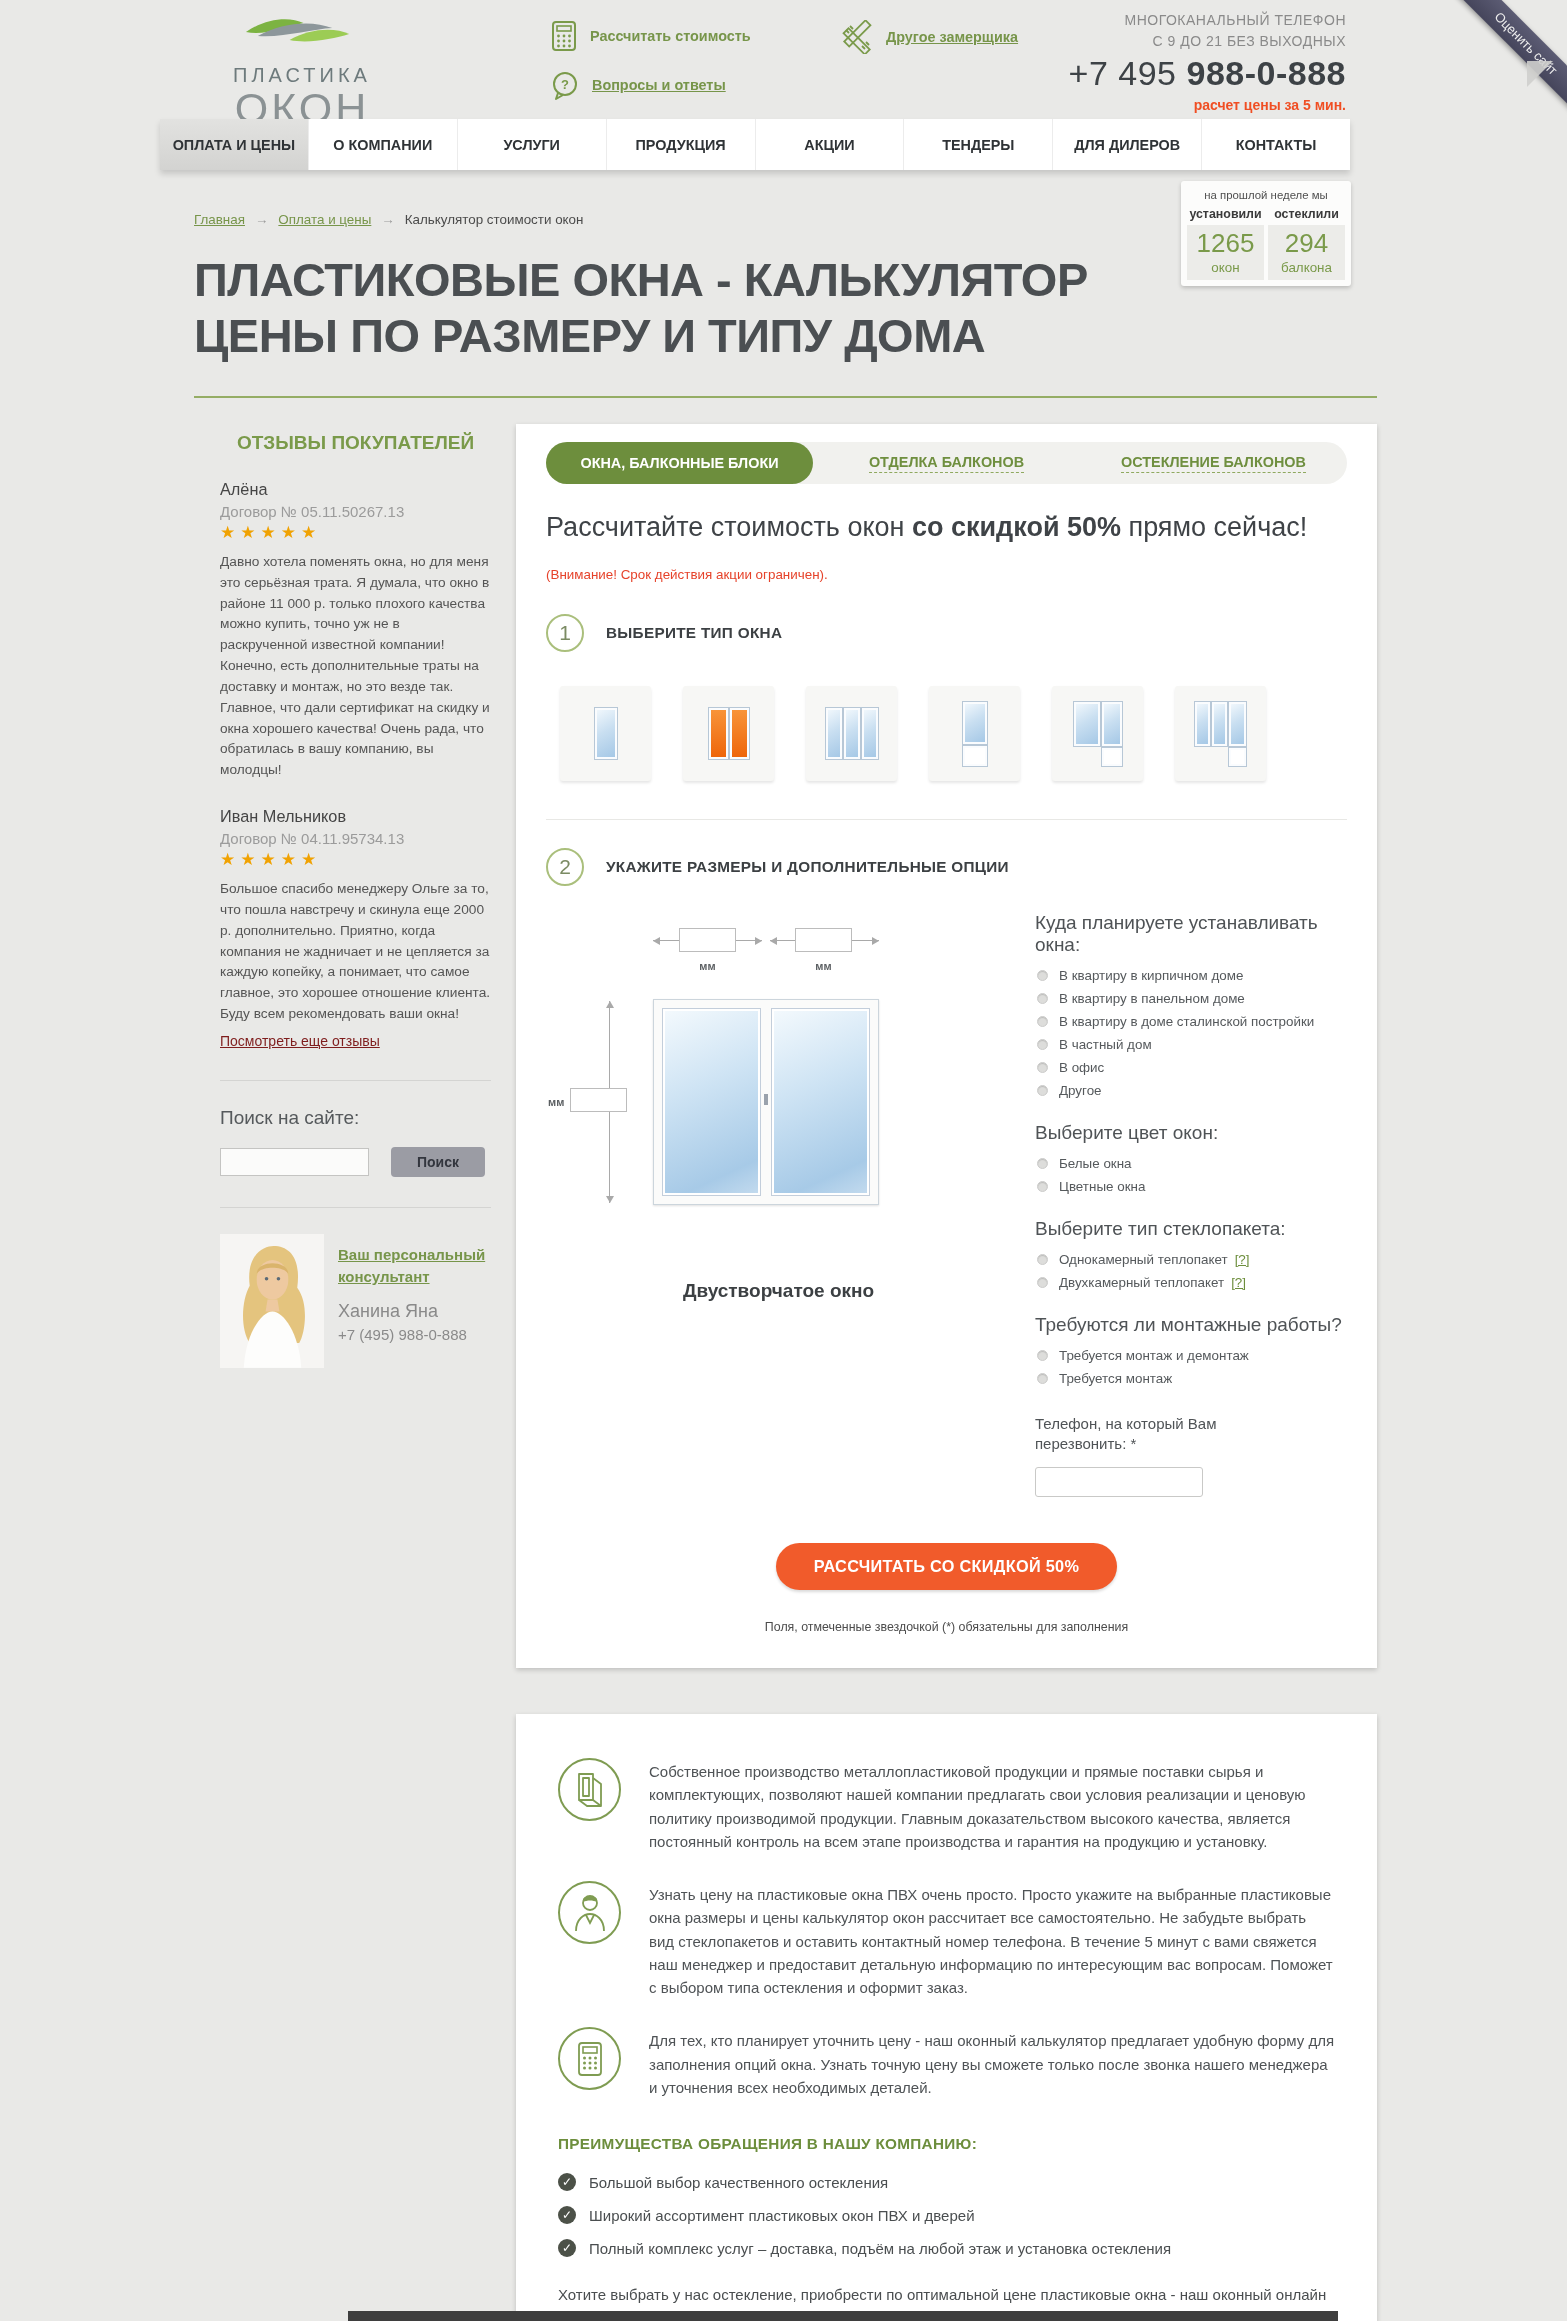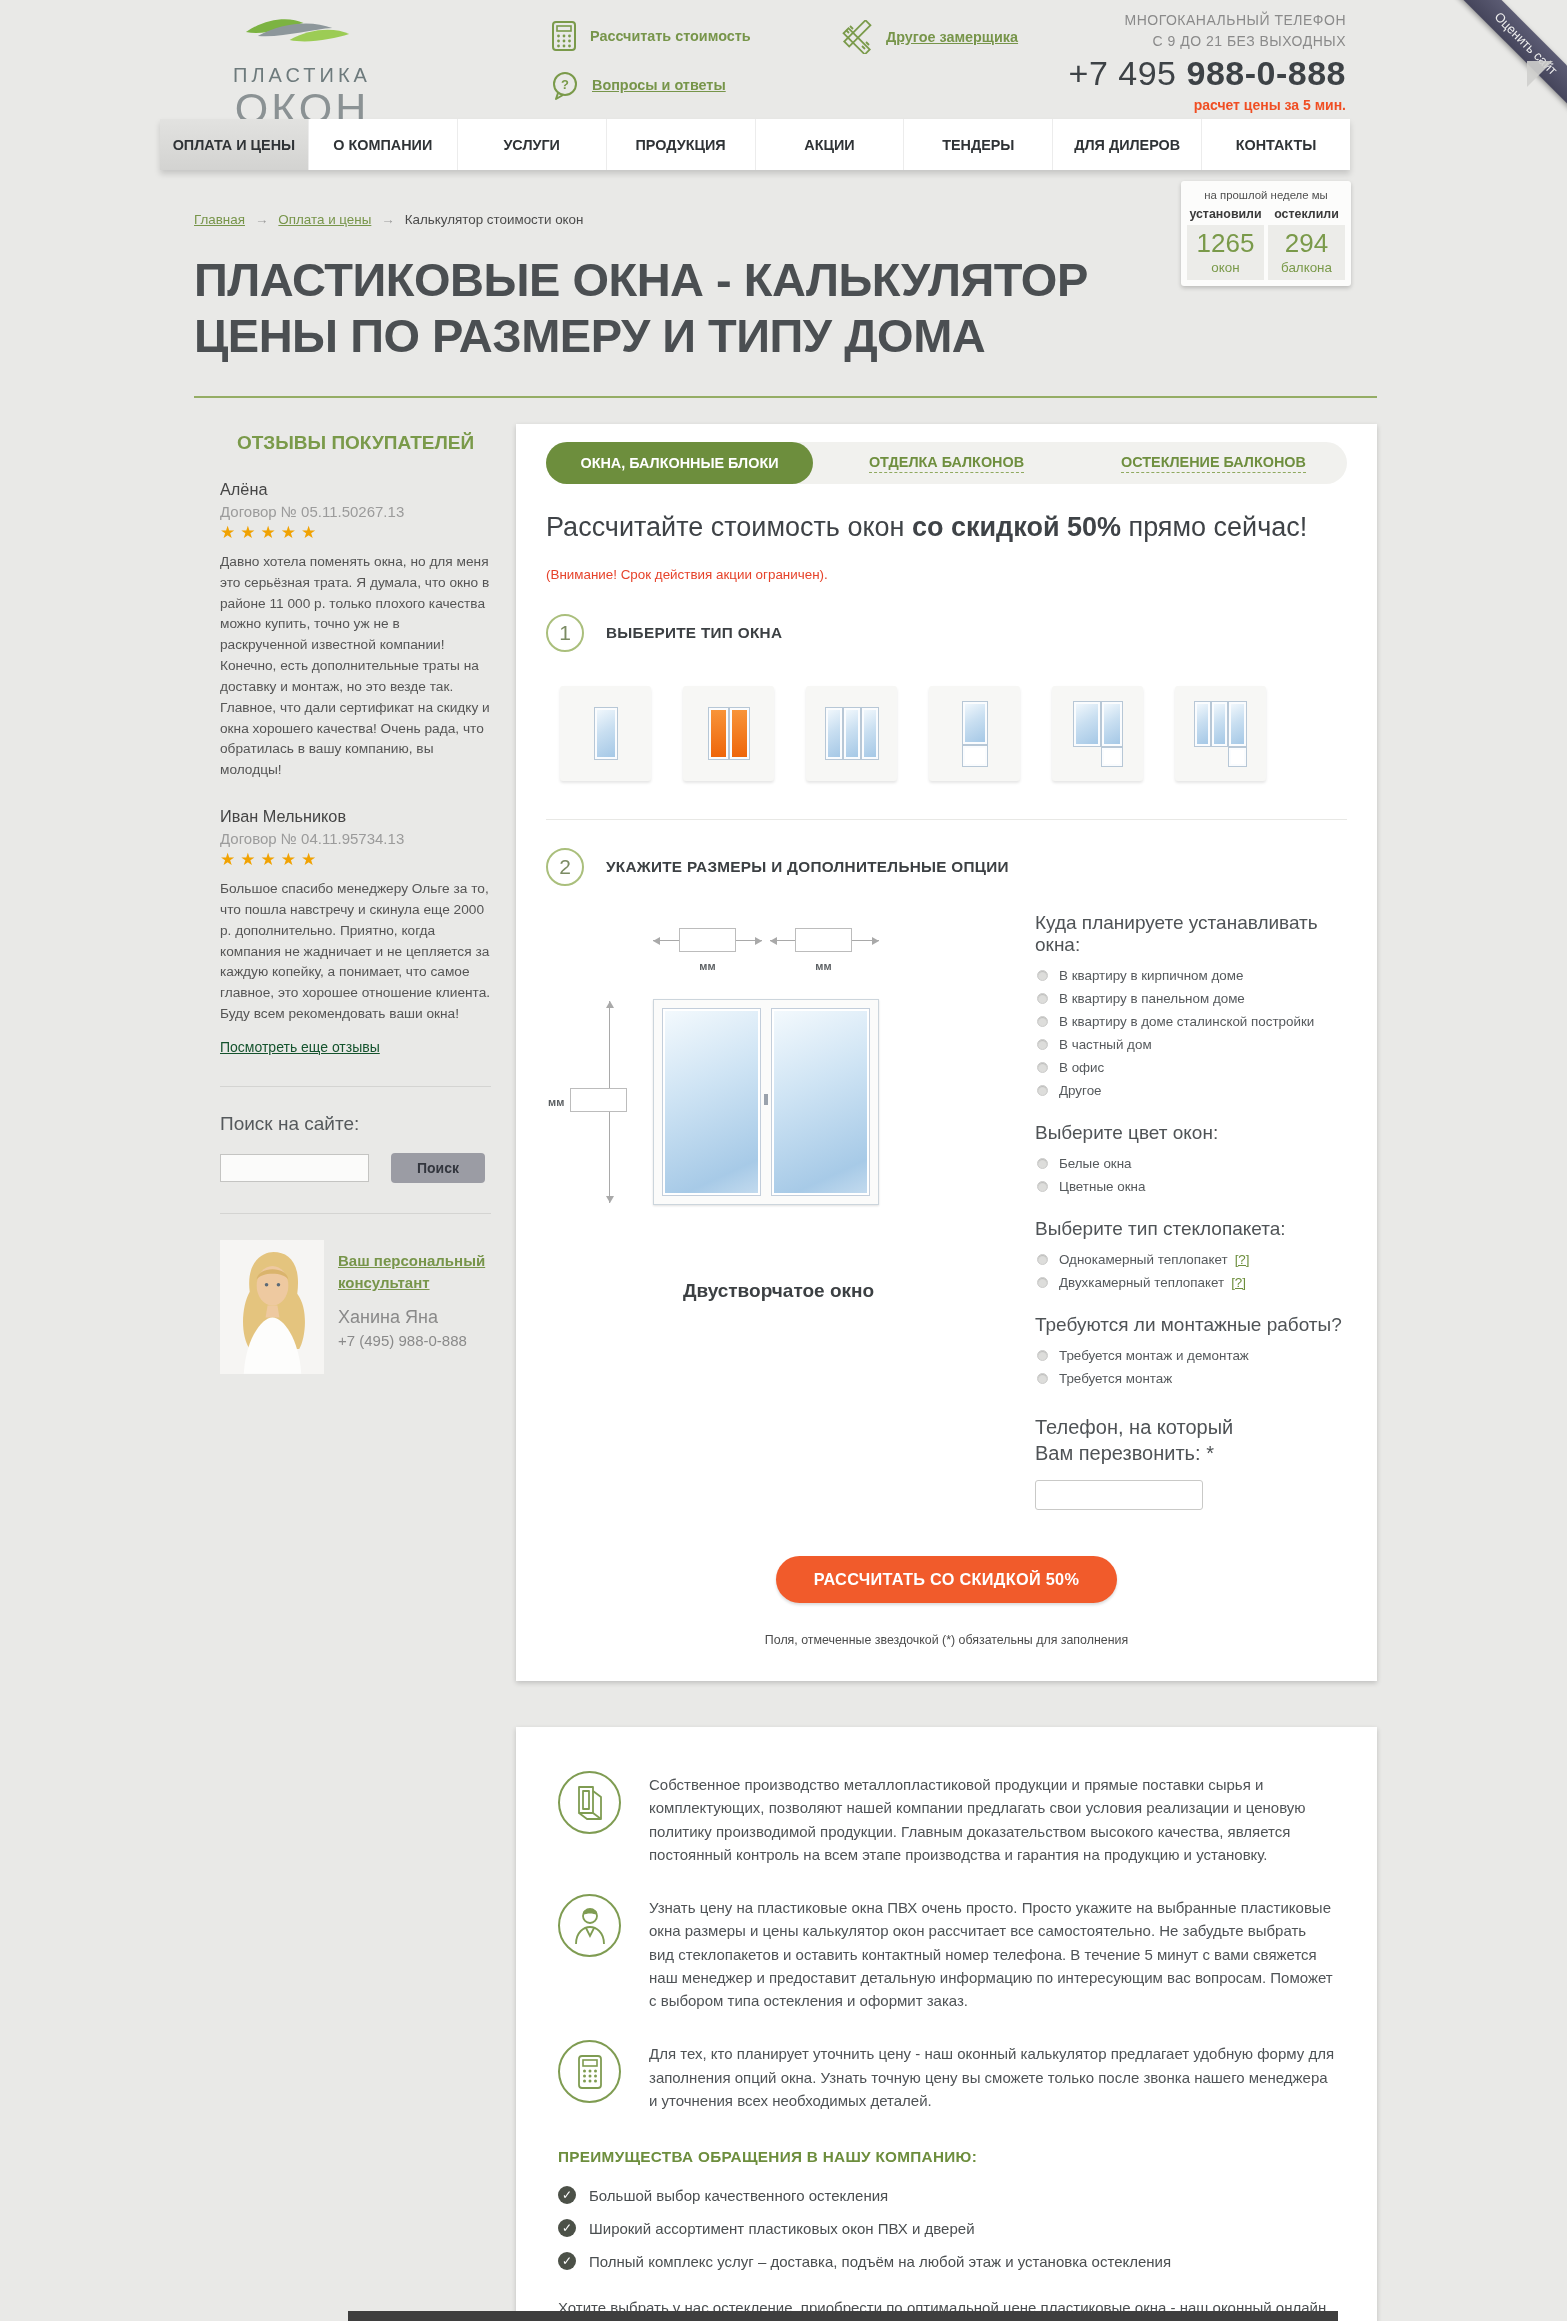--- a/index.html
+++ b/index.html
@@ -67,21 +67,21 @@
   .sidebar { width:297px; padding-left:26px; flex-shrink:0; }
   .main-col { width:861px; margin-left:25px; }
 
   
   .reviews-title { color:#7a9a4a; font-size:19px; font-weight:bold; text-align:center; margin:8px 0 26px; }
   .review-name { font-size:16.3px; color:#454545; }
   .review-contract { font-size:15px; color:#9b9b9b; margin:4px 0 2px; }
   .review-stars { color:#f0a202; font-size:17px; letter-spacing:5px; }
   .review-text { font-size:13.7px; color:#555; line-height:1.52; margin-top:9px; }
   .review + .review { margin-top:26px; }
-  .more-link { display:inline-block; color:#14532d; font-size:14px; text-decoration:underline; margin-top:14px; cursor:pointer; }
+  .more-link { display:inline-block; color:#7f1d1d; font-size:14px; text-decoration:underline; margin-top:8px; cursor:pointer; }
   .side-div { border-top:1px solid #d4d4d2; margin:30px 0 26px; }
   .search-label { font-size:19px; color:#55595c; margin-bottom:18px; }
   .search-row { display:flex; align-items:center; }
   .search-input { width:149px; height:28px; border:1px solid #c4c4c2; background:#fbfbfa; padding:0 6px; font-size:13px; }
   .search-btn { width:94px; height:30px; margin-left:22px; background:#9b9ca4; border:none; border-radius:4px;
                 color:#33363e; font-weight:bold; font-size:14px; cursor:pointer; }
   .consult { display:flex; margin-top:4px; }
   .consult-photo { width:104px; height:134px; background:#f6f5f3; flex-shrink:0; overflow:hidden; }
   .consult-info { margin-left:14px; padding-top:10px; }
   .consult-link { color:#77954a; font-weight:bold; font-size:15px; text-decoration:underline; line-height:1.5; cursor:pointer; }
@@ -137,21 +137,21 @@
   .diag-caption { position:absolute; left:0; top:368px; width:100%; text-align:center;
                   font-weight:bold; font-size:19px; color:#3c4043; }
 
   .options { flex:1; margin-left:24px; }
   .opt-title { font-size:19px; color:#4f5356; font-weight:normal; margin:24px 0 12px; }
   .opt-title:first-child { margin-top:0; }
   .opt-item { display:flex; align-items:flex-start; margin:8px 0; font-size:13.4px; color:#55595c; cursor:pointer; }
   .radio { width:11px; height:11px; border-radius:50%; background:#dddddb; border:1px solid #cccccb;
            box-shadow:inset 0 1px 1px rgba(0,0,0,.15); margin:2px 11px 0 2px; flex-shrink:0; }
   .help { color:#6d8e3d; text-decoration:underline; margin-left:7px; cursor:pointer; }
-  .phone-label { font-size:20px; color:#4f5356; margin-top:28px; line-height:1.3; width:238px; }
+  .phone-label { font-size:15px; color:#4f5356; margin-top:28px; line-height:1.3; width:238px; }
   .phone-input { display:block; width:168px; height:30px; border:1px solid #c9c9c7; border-radius:3px;
                  margin-top:14px; padding:0 8px; font-size:14px; background:#fff; }
 
   .submit-wrap { text-align:center; margin-top:46px; }
   .submit-btn { background:#f15b2b; border:none; border-radius:24px; height:47px; padding:0 38px;
                 color:#fff; font-weight:bold; font-size:16.3px; letter-spacing:0.3px; cursor:pointer;
                 box-shadow:0 2px 3px rgba(0,0,0,.15); font-family:"Liberation Sans",sans-serif; }
   .required-note { text-align:center; font-size:12.4px; color:#4c4c4c; margin-top:30px; }
 
   

